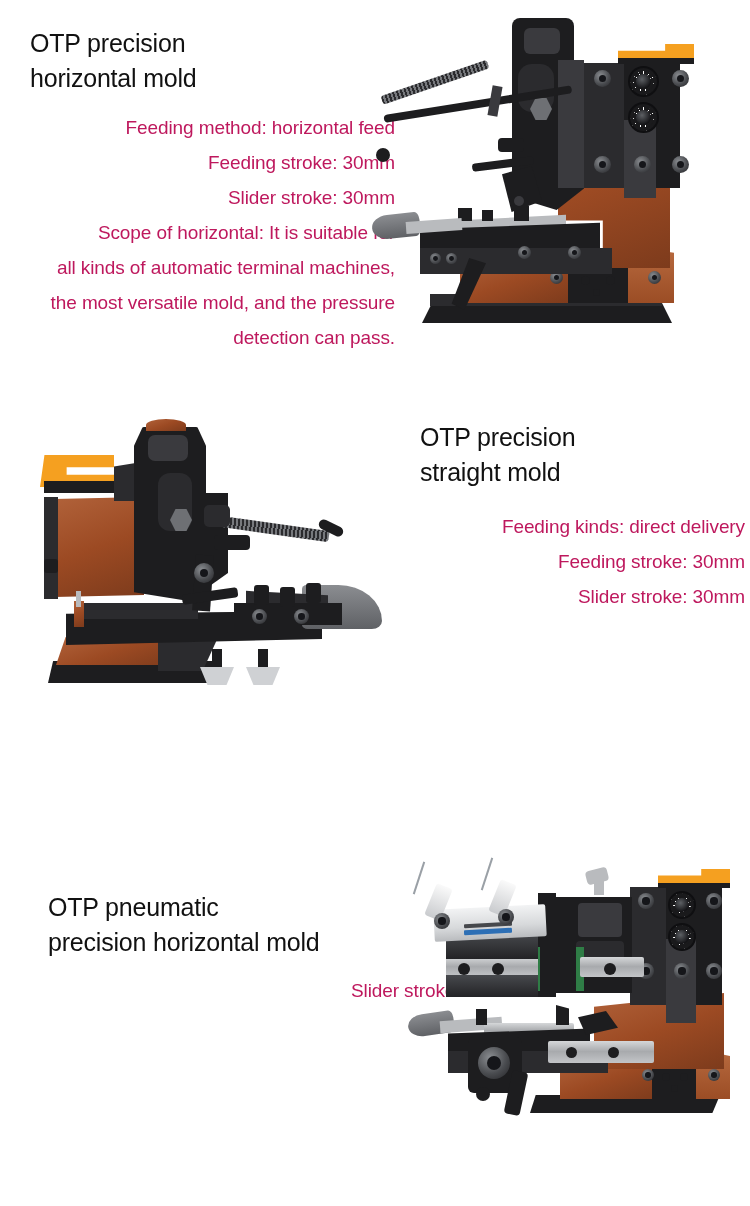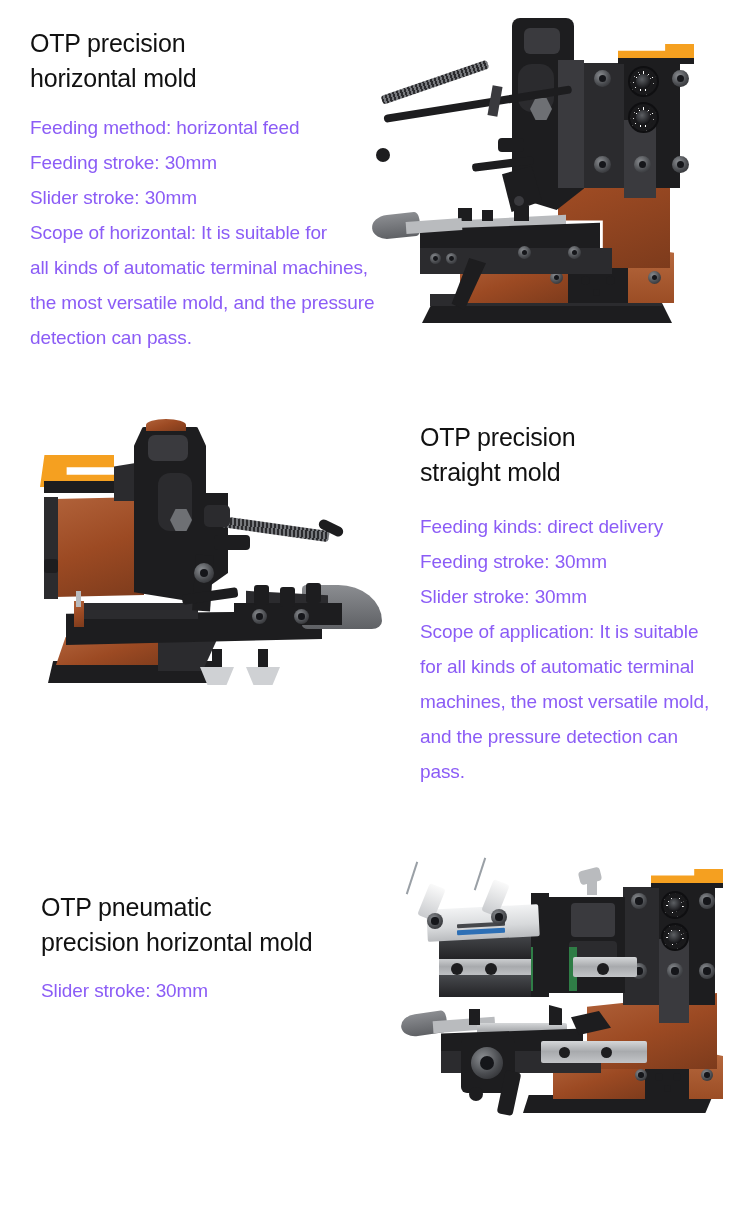--- a/index.html
+++ b/index.html
@@ -22,21 +22,21 @@
     width: 750px;
     height: 1206px;
     background: #ffffff;
   }
 
   
   .block { position: absolute; }
 
   #block-1 { left: 0;   top: 0;    width: 750px; height: 400px; }
   #block-2 { left: 0;   top: 400px; width: 750px; height: 450px; }
-  #block-3 { left: 11px;   top: 850px; width: 620px; height: 356px; }
+  #block-3 { left: 18px;   top: 850px; width: 620px; height: 356px; }
 
   .text-col { position: absolute; }
   .img-col  { position: absolute; }
 
   #block-1 .text-col { left: 30px;  top: 26px;  width: 365px; }
   #block-1 .img-col  { left: 372px; top: 8px;   width: 378px; height: 340px; }
 
   #block-2 .text-col { left: 420px; top: 20px;  width: 325px; }
   #block-2 .img-col  { left: 18px;  top: 5px;   width: 400px; height: 300px; }
 
@@ -52,23 +52,24 @@
     white-space: pre-line;
   }
 
   #block-1 .spec-list { margin-top: 14px; }
   #block-2 .spec-list { margin-top: 19px; }
   #block-3 .spec-list { margin-top: 13px; }
 
   .spec-line {
     font-size: 19px;
     line-height: 35px;
-    color: #8b5cf6;
+    color: #be185d;
     white-space: pre-line;
     letter-spacing: -0.1px;
+    text-align: right;
   }
 
   
   .machine { position: absolute; inset: 0; }
   .p { position: absolute; }
 
   
   .blk   { background: #1d1d1f; }
   .blk2  { background: #2b2b2e; }
   .blk3  { background: #3a3a3e; }
@@ -242,25 +243,20 @@
 
   <section class="block" id="block-2">
 
     <div class="text-col">
       <h2 class="product-title">OTP precision
 straight mold</h2>
       <div class="spec-list">
         <p class="spec-line">Feeding kinds: direct delivery</p>
         <p class="spec-line">Feeding stroke: 30mm</p>
         <p class="spec-line">Slider stroke: 30mm</p>
-        <p class="spec-line">Scope of application: It is suitable
-for all kinds of automatic terminal
-machines, the most versatile mold,
-and the pressure detection can
-pass.</p>
       </div>
     </div>
 
     <div class="img-col">
       <div class="machine">
 
         <div class="p blk" style="left:30px;top:256px;width:170px;height:22px;
              clip-path:polygon(3% 0,100% 0,94% 100%,0 100%);"></div>
         <div class="p cop" style="left:38px;top:232px;width:120px;height:28px;
              clip-path:polygon(8% 0,100% 0,92% 100%,0 100%);"></div>

